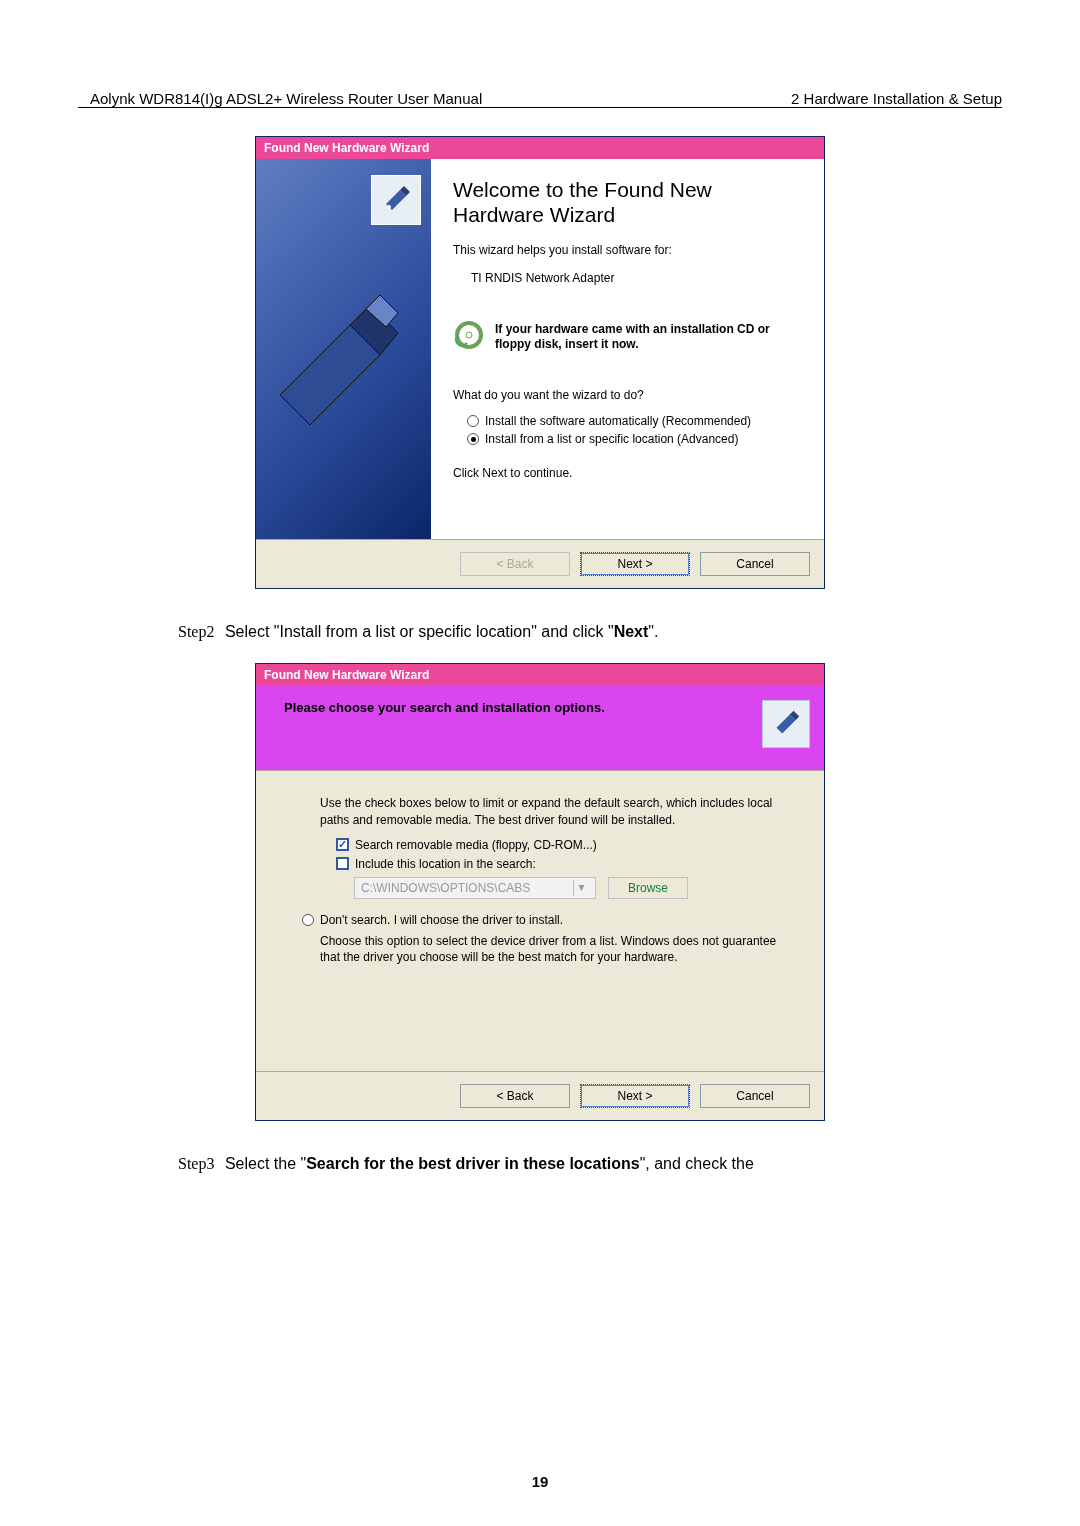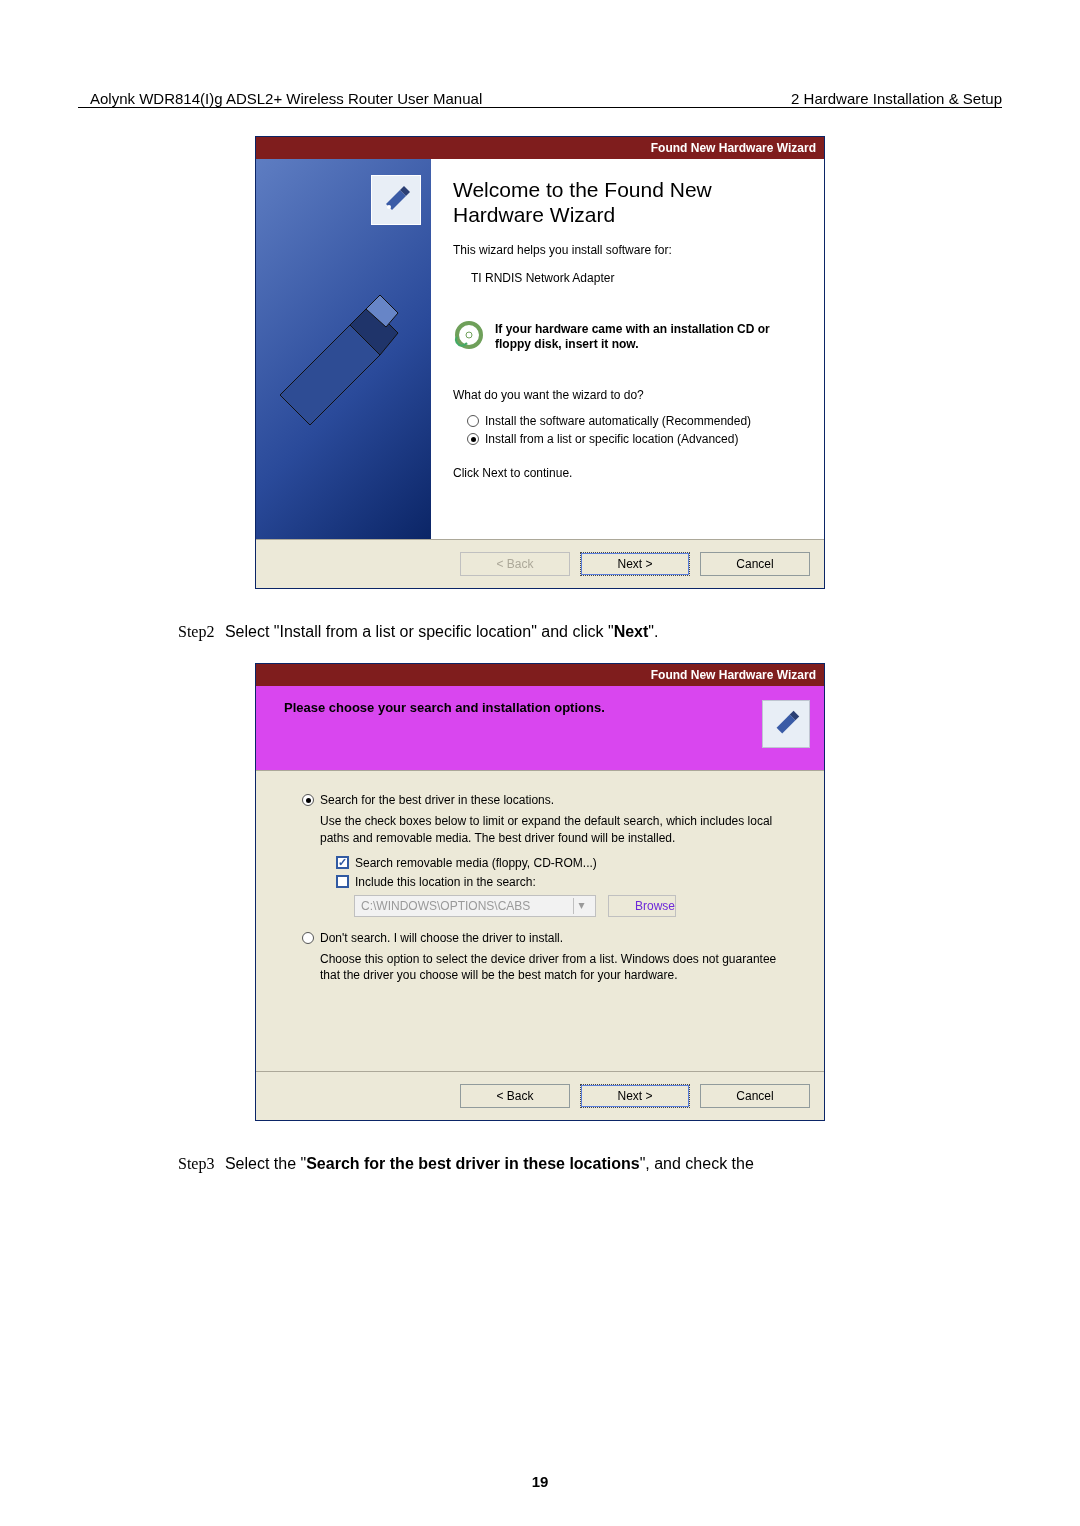--- a/index.html
+++ b/index.html
@@ -33,26 +33,25 @@
 
   .wizard {
     width: 570px;
     margin: 16px auto 0 auto;
     border: 1px solid #0b2566;
     background: #ece9d8;
     font-family: Tahoma, sans-serif;
     font-size: 12px;
   }
   .wiz-title {
-    background: #7f1d1d;
+    background: #ec4899;
     color: #fff;
     font-weight: bold;
     padding: 4px 8px;
     font-size: 12px;
-    text-align: right;
   }
   .wiz-body-1 {
     display: flex;
     background: #fff;
     min-height: 380px;
   }
   .wiz-side {
     width: 175px;
     background: linear-gradient(135deg, #5e7dc2, #2a4a9a 60%, #0b2566);
     position: relative;
@@ -159,21 +158,21 @@
     width:13px; height:13px; border:2px solid #315aa2; background:#fff;
     display:inline-flex; align-items:center; justify-content:center;
   }
   .chk.sel::after { content:"✓"; font-size:11px; color:#315aa2; font-weight:bold; line-height:1; }
   .path-row { display:flex; align-items:center; gap:12px; margin:6px 0 0 52px; }
   .path-box {
     width: 242px; height: 22px; border:1px solid #c0c0c0; background:#f2f2f2;
     color:#9a9a9a; font-size:12px; padding:3px 6px; display:flex; justify-content:space-between; align-items:center;
   }
   .dd { width:16px; height:16px; border-left:1px solid #c0c0c0; text-align:center; color:#9a9a9a; }
-  .browse-btn { width:68px; height:22px; border:1px solid #c0c0c0; background:#ece9d8; color:#6d28d9; font-size:12px; text-align:right; line-height:20px; }
+  .browse-btn { width:80px; height:22px; border:1px solid #c0c0c0; background:#ece9d8; color:#15803d; font-size:12px; text-align:center; line-height:20px; }
 
   .page-num {
     position: absolute;
     bottom: 36px;
     left: 0; right: 0;
     text-align: center;
     font-size: 15px;
     font-weight: bold;
   }
 </style>
@@ -250,24 +249,20 @@
       <div class="title2">Please choose your search and installation options.</div>
       <div class="mini-badge">
         <svg viewBox="0 0 36 36">
             <path d="M8 22 L22 8 L28 14 L14 28 Z" fill="#3a5ba6"></path>
             <path d="M22 8 L26 4 L32 10 L28 14 Z" fill="#2b3f74"></path>
           </svg>
       </div>
     </div>
     <div class="wiz-body-2">
       <div class="opt-block">
-        <div class="radio-row" style="margin-left:0">
-          <span class="radio-dot sel"></span>
-          <span>Search for the best driver in these locations.</span>
-        </div>
         <div class="opt-desc">Use the check boxes below to limit or expand the default search, which includes local paths and removable media. The best driver found will be installed.</div>
         <div class="chk-row">
           <span class="chk sel"></span>
           <span>Search removable media (floppy, CD-ROM...)</span>
         </div>
         <div class="chk-row">
           <span class="chk"></span>
           <span>Include this location in the search:</span>
         </div>
         <div class="path-row">

